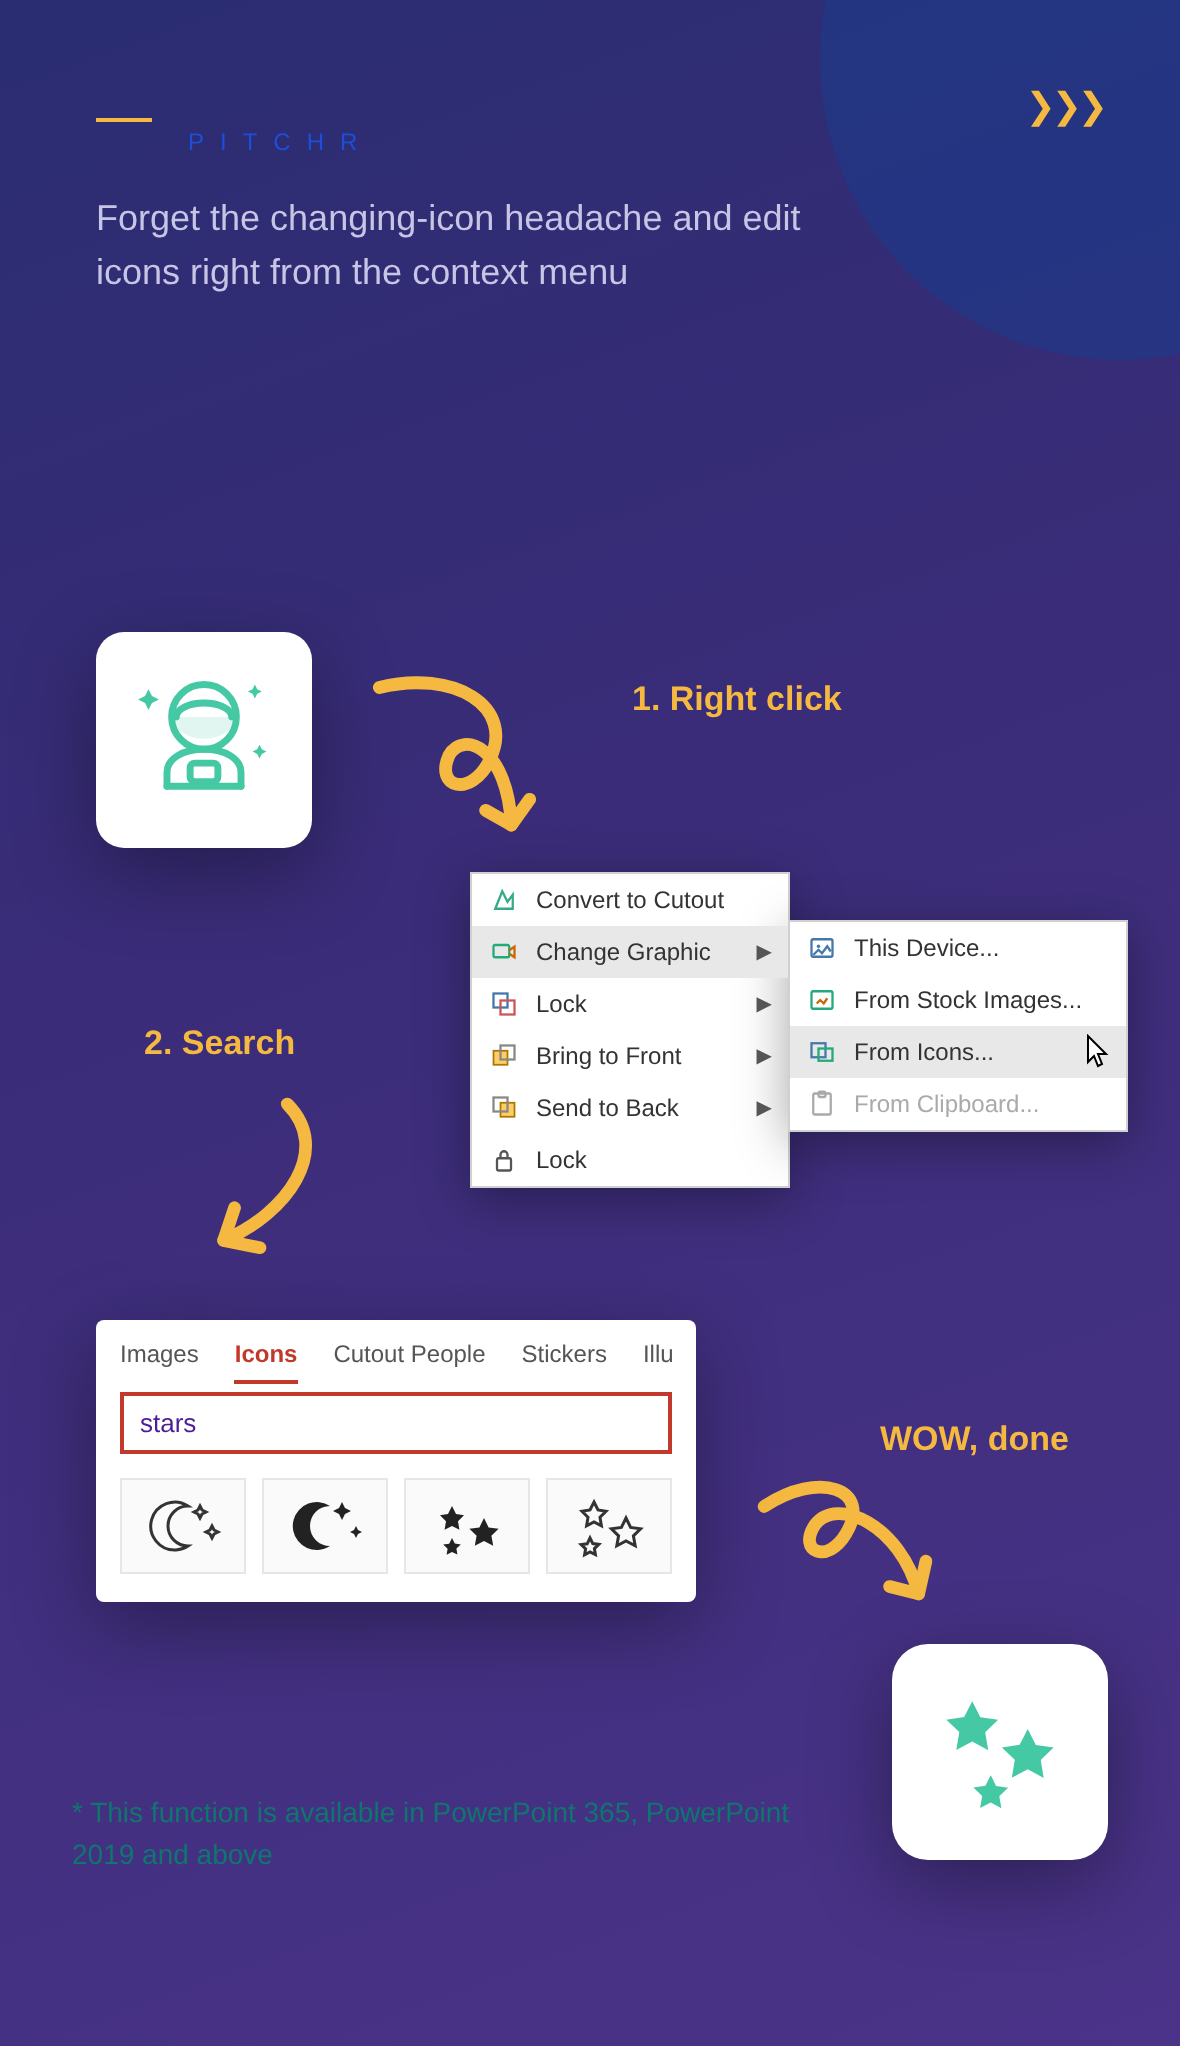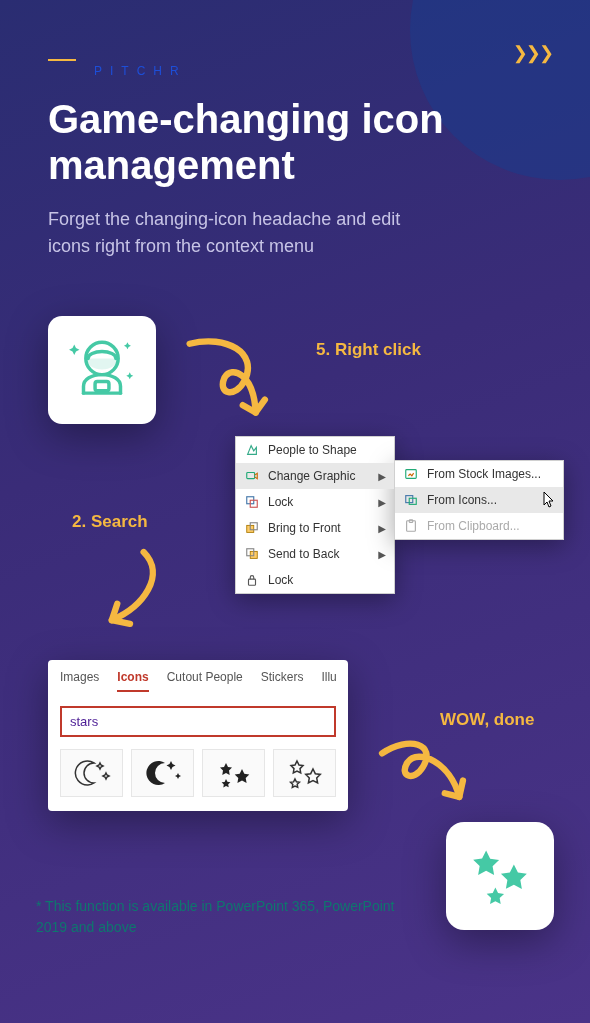--- a/index.html
+++ b/index.html
@@ -108,21 +108,21 @@
   
   .search-panel {
     position: absolute;
     top: 660px; left: 48px;
     width: 300px;
     background: #fff;
     box-shadow: 0 12px 40px rgba(0,0,0,0.35);
     border-radius: 4px;
     padding: 10px 12px 14px;
   }
-  .tabs { display: flex; gap: 18px; font-size: 12px; color: #555; margin-bottom: 14px; overflow: hidden; white-space: nowrap; }
+  .tabs { display: flex; gap: 18px; font-size: 12px; color: #555; margin-bottom: 4px; overflow: hidden; white-space: nowrap; }
   .tab { padding-bottom: 6px; cursor: pointer; }
   .tab.active { color: #c0392b; border-bottom: 2px solid #c0392b; font-weight: 600; }
   .search-input {
     width: 100%;
     border: 2px solid #c0392b;
     padding: 6px 8px;
     font-size: 13px;
     color: #4c1d95;
     outline: none;
   }
@@ -147,21 +147,20 @@
 <body>
 
 <div class="corner-blob"></div>
 <div class="chevrons">❯❯❯</div>
 
 <div class="header">
   <div class="brand-row">
     <div class="brand-dash"></div>
     <div class="brand">PITCHR</div>
   </div>
-  <h1 class="title">Game-changing icon management</h1>
   <p class="subtitle">Forget the changing-icon headache and edit icons right from the context menu</p>
 </div>
 
 <div class="card icon-box-1">
   <svg width="74" height="74" viewBox="0 0 64 64">
     <g fill="none" stroke="#45c9a5" stroke-width="3" stroke-linecap="round" stroke-linejoin="round">
       <circle cx="32" cy="22" r="14"></circle>
       <path d="M20 22a12 8 0 0 0 24 0" fill="#45c9a5" opacity="0.15"></path>
       <path d="M20 22a12 6 0 0 1 24 0"></path>
       <path d="M16 52v-6c0-6 7-10 16-10s16 4 16 10v6"></path>
@@ -169,21 +168,21 @@
       <path d="M16 52h32"></path>
     </g>
     <g fill="#45c9a5">
       <path d="M8 10l1.5 3 3 1.5-3 1.5L8 19l-1.5-3-3-1.5 3-1.5z"></path>
       <path d="M54 8l1 2 2 1-2 1-1 2-1-2-2-1 2-1z"></path>
       <path d="M56 34l1 2 2 1-2 1-1 2-1-2-2-1 2-1z"></path>
     </g>
   </svg>
 </div>
 
-<div class="step-label step1">5. Right click</div>
+<div class="step-label step1">1. Right click</div>
 <div class="step-label step2">2. Search</div>
 <div class="step-label step3">WOW, done</div>
 
 <svg class="arrow1" viewBox="0 0 120 120">
   <path d="M10 15 C 50 5, 85 25, 70 55 C 60 75, 40 70, 48 52 C 56 38, 80 48, 82 90" fill="none" stroke="#f5b841" stroke-width="7" stroke-linecap="round"></path>
   <path d="M82 90 l-14 -8 M82 90 l10 -14" fill="none" stroke="#f5b841" stroke-width="7" stroke-linecap="round"></path>
 </svg>
 <svg class="arrow2" viewBox="0 0 110 120">
   <path d="M70 10 C 95 35, 70 70, 35 85" fill="none" stroke="#f5b841" stroke-width="7" stroke-linecap="round"></path>
   <path d="M35 85 l6 -18 M35 85 l20 4" fill="none" stroke="#f5b841" stroke-width="7" stroke-linecap="round"></path>
@@ -194,21 +193,21 @@
 </svg>
 
 <div class="ctx">
   <div class="ctx-col left" id="ctx-left">
       <div class="ctx-item">
         <span class="ico">
           <svg width="14" height="14" viewBox="0 0 16 16">
             <path d="M3 13L7 3l3 6 3-4v8z" fill="none" stroke="#3a8" stroke-width="1.3"></path>
           </svg>
         </span>
-        <span>People to Shape</span>
+        <span>Convert to Cutout</span>
       </div>
       <div class="ctx-item hover">
         <span class="ico">
           <svg width="14" height="14" viewBox="0 0 16 16">
             <rect x="2" y="4" width="9" height="7" rx="1" fill="none" stroke="#2a7" stroke-width="1.3"></rect>
             <path d="M11 7l3-2v6l-3-2" fill="none" stroke="#c60" stroke-width="1.3"></path>
           </svg>
         </span>
         <span>Change Graphic</span>
         <span class="caret">▶</span>
@@ -247,20 +246,30 @@
         <span class="ico">
           <svg width="14" height="14" viewBox="0 0 16 16">
             <rect x="4" y="7" width="8" height="7" rx="1" fill="none" stroke="#555" stroke-width="1.3"></rect>
             <path d="M6 7V5a2 2 0 0 1 4 0v2" fill="none" stroke="#555" stroke-width="1.3"></path>
           </svg>
         </span>
         <span>Lock</span>
       </div>
     </div>
   <div class="ctx-col right" id="ctx-right">
+      <div class="ctx-item">
+        <span class="ico">
+          <svg width="14" height="14" viewBox="0 0 16 16">
+            <rect x="2" y="3" width="12" height="10" rx="1" fill="none" stroke="#47a" stroke-width="1.3"></rect>
+            <circle cx="6" cy="7" r="1" fill="#47a"></circle>
+            <path d="M3 12l3-3 2 2 3-4 2 3" fill="none" stroke="#47a" stroke-width="1.3"></path>
+          </svg>
+        </span>
+        <span>This Device...</span>
+      </div>
       <div class="ctx-item">
         <span class="ico">
           <svg width="14" height="14" viewBox="0 0 16 16">
             <rect x="2" y="3" width="12" height="10" rx="1" fill="none" stroke="#2a7" stroke-width="1.3"></rect>
             <path d="M5 10l2-2 2 2 2-3" fill="none" stroke="#c60" stroke-width="1.3"></path>
           </svg>
         </span>
         <span>From Stock Images...</span>
       </div>
       <div class="ctx-item hover">

